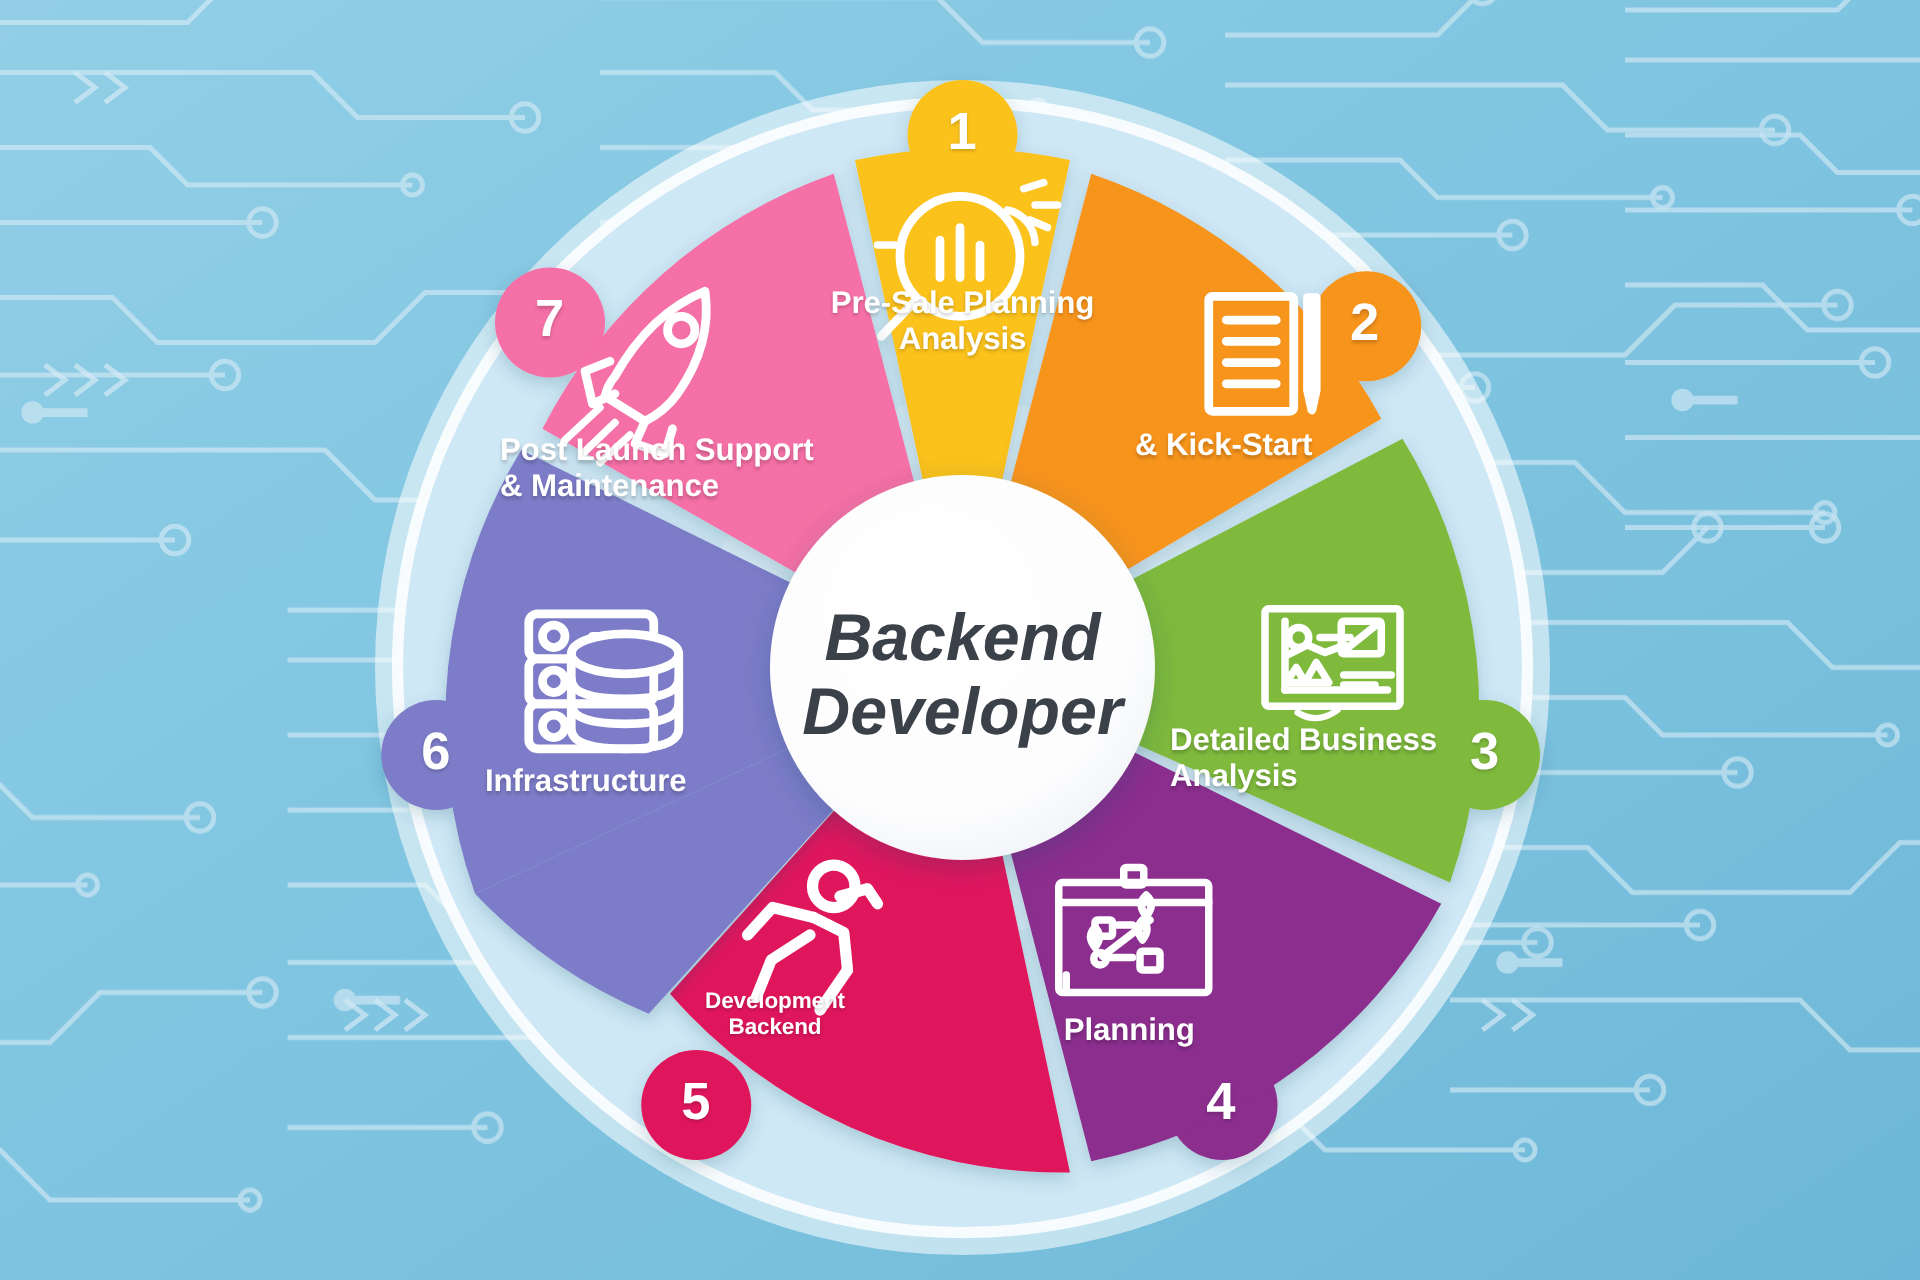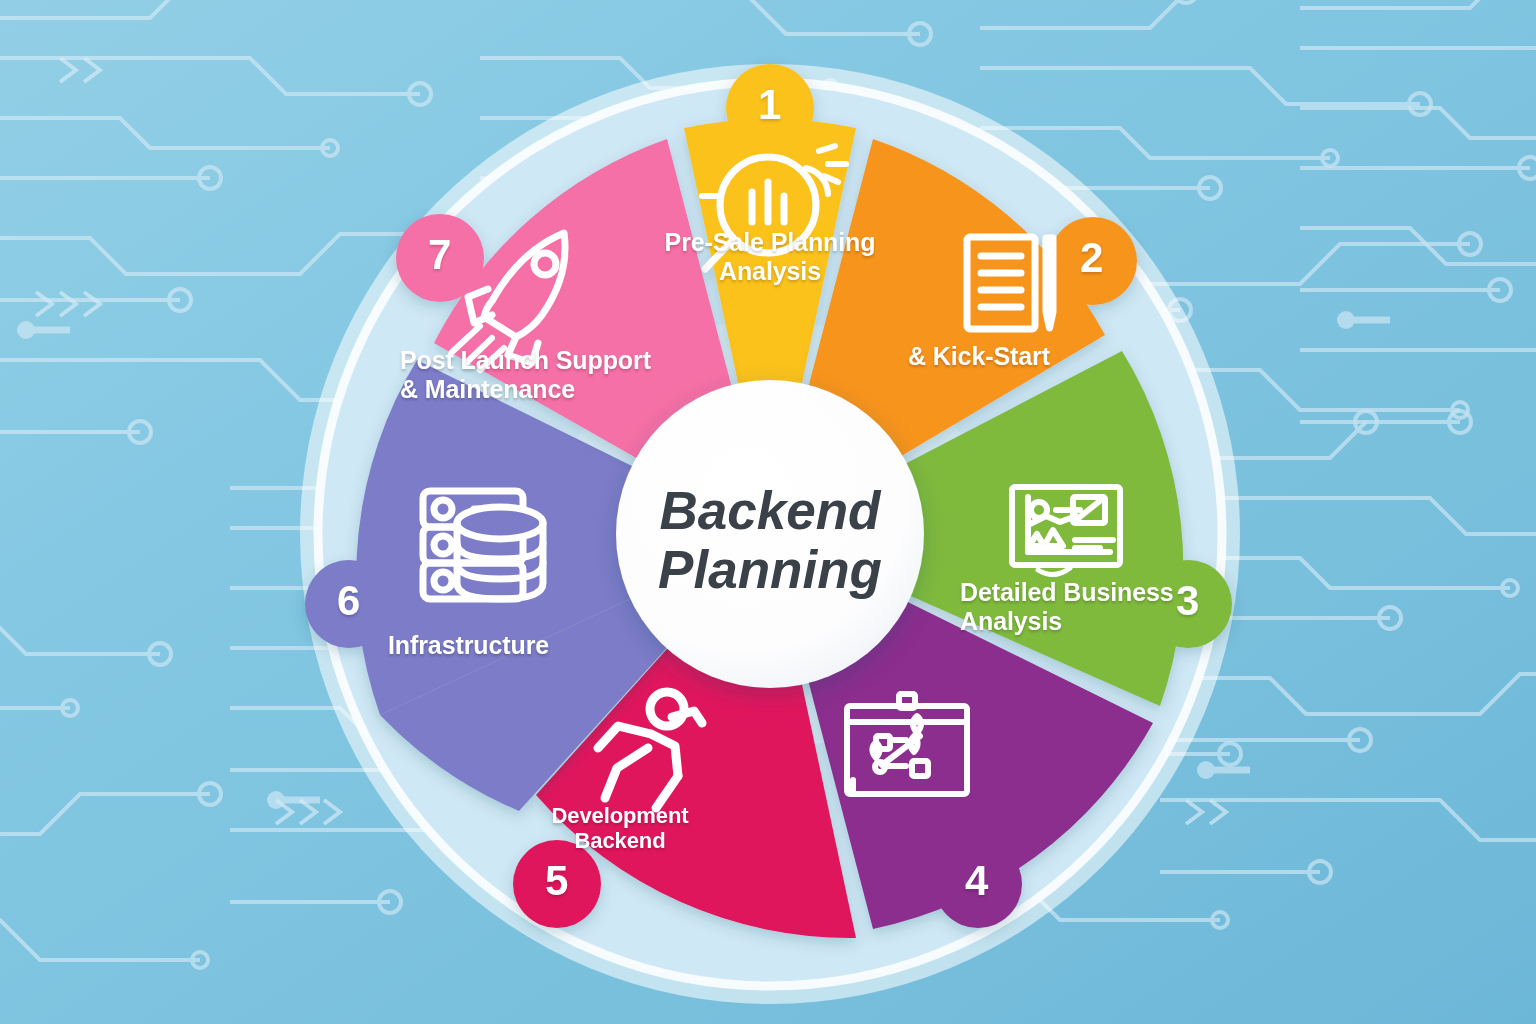--- a/index.html
+++ b/index.html
@@ -237,44 +237,48 @@
         <path d="M516 337 l-8 18 24 8 6 -20"></path>
         <path d="M480 326 l-28 26 M492 338 l-26 25 M504 348 l-24 22" stroke-width="6"></path>
       </g>
     </g>
 
     <circle cx="770" cy="534" r="154" fill="url(#hubGrad)" filter="url(#hubShadow)"></circle>
   </svg>
 
   <div id="center-title">
     <span>Backend</span>
-    <span>Planning</span>
+    <span>Developer</span>
   </div>
 
   <div class="seg-label" style="left:598px; top:228px; width:344px; font-size:25px; text-align:center;">
     <div>Pre-Sale Planning</div>
     <div>Analysis</div>
   </div>
 
   <div class="seg-label" style="left:908px; top:342px; width:300px; font-size:25px; text-align:left;">
     <div>&amp; Kick-Start</div>
   </div>
 
-  <div class="seg-label" style="left:960px; top:578px; width:260px; font-size:25px; text-align:left;">
+  <div class="seg-label" style="left:936px; top:578px; width:260px; font-size:25px; text-align:left;">
     <div>Detailed Business</div>
     <div>Analysis</div>
   </div>
 
-
-  <div class="seg-label" style="left:495px; top:790px; width:250px; font-size:22px; text-align:center;margin-top:13px;">
+  <div class="seg-label" style="left:851px; top:810px; width:240px; font-size:25px; text-align:left;">
+    <div>Planning</div>
+    <div></div>
+  </div>
+
+  <div class="seg-label" style="left:495px; top:790px; width:250px; font-size:18px; text-align:center;">
     <div>Development</div>
     <div>Backend</div>
   </div>
 
-  <div class="seg-label" style="left:388px; top:611px; width:230px; font-size:25px; text-align:left;margin-top:20px;">
+  <div class="seg-label" style="left:388px; top:611px; width:230px; font-size:25px; text-align:left;">
     <div>Infrastructure</div>
     <div></div>
   </div>
 
   <div class="seg-label" style="left:400px; top:346px; width:270px; font-size:25px; text-align:left;">
     <div>Post Launch Support</div>
     <div>&amp; Maintenance</div>
   </div>
 
   <div class="badge-num" style="left:758px; top:84px;">1</div>

